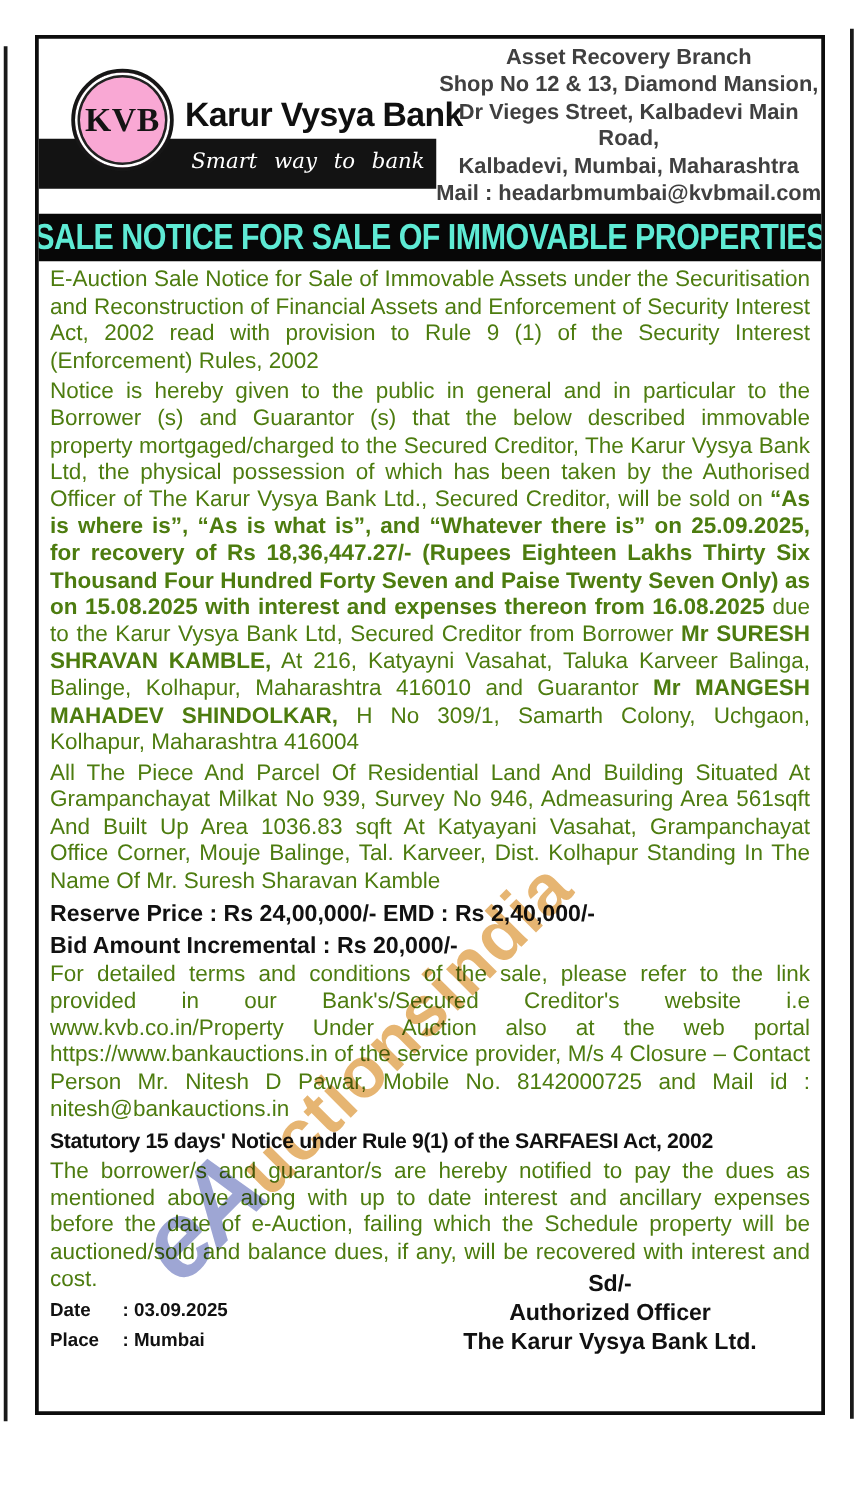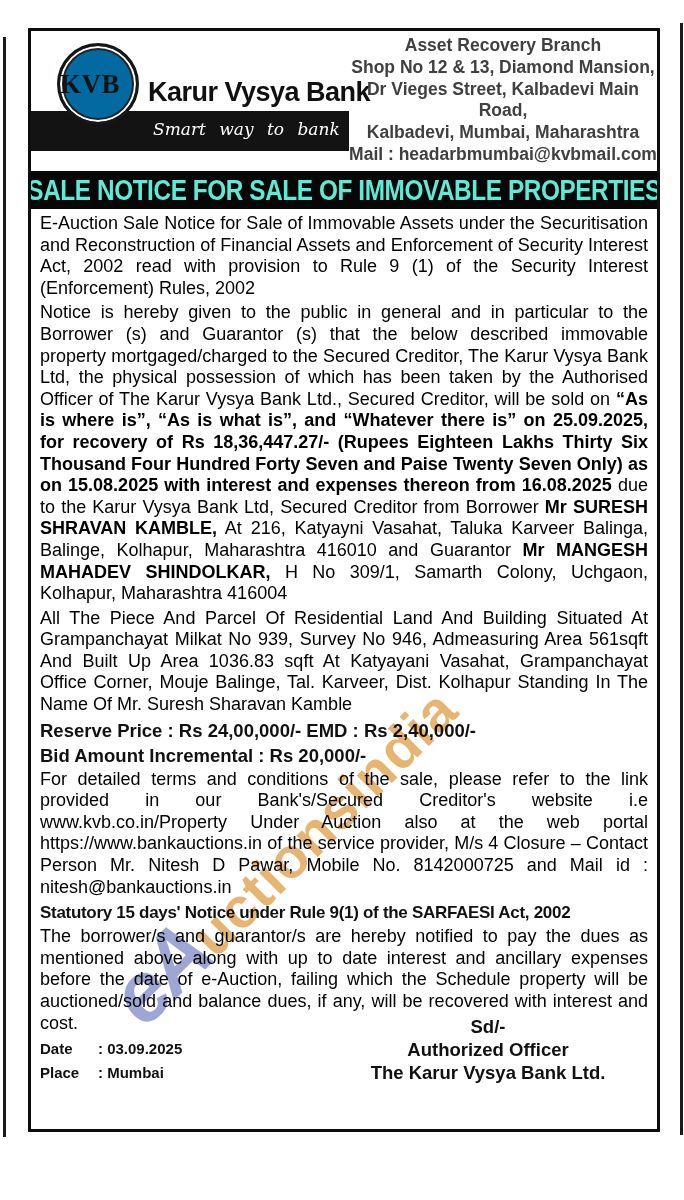--- a/index.html
+++ b/index.html
@@ -15,24 +15,24 @@
   .notice {
     position:absolute; left:28px; top:28px; width:632px; height:1104px;
     border:3px solid #0d0d0d; background:#fff;
   }
 
   
   .header { position:relative; height:140px; }
   .logo { position:absolute; left:0; top:6px; width:320px; height:130px; }
   .logo-band { position:absolute; left:0; top:74px; width:318px; height:40px; background:#131313; }
   .logo-circle {
-    position:absolute; left:26px; top:6px; width:82px; height:82px;
-    background:#0369a1; border:3px solid #161616; border-radius:50%;
+    position:absolute; left:26px; top:18px; width:82px; height:82px;
+    background:#f9a8d4; border:3px solid #161616; border-radius:50%;
     box-shadow: inset 0 0 0 2px #fff, inset 0 0 0 4px #222;
-    display:flex; align-items:center; 
+    display:flex; align-items:center; justify-content:center;
   }
   .logo-monogram { font-family:"Liberation Serif", serif; font-weight:bold; font-size:27px; letter-spacing:0.5px; color:#141414; }
   .logo-name {
     position:absolute; left:117px; top:40px; font-weight:bold; font-size:27px;
     letter-spacing:-0.5px; color:#101010; white-space:nowrap;
   }
   .logo-tagline {
     position:absolute; left:122px; top:82px; color:#fff;
     font-family:"DejaVu Serif", serif; font-style:italic; font-size:17px;
     word-spacing:8px; white-space:nowrap;
@@ -48,21 +48,21 @@
     display:flex; align-items:center; justify-content:center; overflow:hidden;
   }
   .title-bar span {
     font-weight:bold; font-size:29px; white-space:nowrap; letter-spacing:-0.5px;
     transform:scaleX(0.84); transform-origin:center;
   }
 
   
   .content { position:relative; padding:4px 9px 0 9px; }
   .flow { position:relative; z-index:1; }
-  .para { font-size:18px; line-height:21.6px; text-align:justify; color:#000000; margin-bottom:3px; }
+  .para { font-size:18px; line-height:21.6px; text-align:justify; color:#4d7c0f; margin-bottom:3px; }
   .para .b { font-weight:bold; }
   .sec-head { font-weight:bold; font-size:18.5px; text-align:center; margin:1px 0 2px 0; }
   .bold-line { font-weight:bold; font-size:18.5px; line-height:23px; margin:2px 0; white-space:nowrap; }
   .statutory { font-weight:bold; font-size:17px; letter-spacing:-0.3px; line-height:23px; margin:2px 0; white-space:nowrap; }
   .footer { display:flex; justify-content:space-between; align-items:flex-start; }
   .footer-left { font-weight:bold; font-size:15px; line-height:24px; }
   .footer-left .lbl { display:inline-block; width:58px; }
   .footer-right { width:320px; margin-top:-22px; text-align:center; font-weight:bold; font-size:18.5px; line-height:23px; }
 
   

